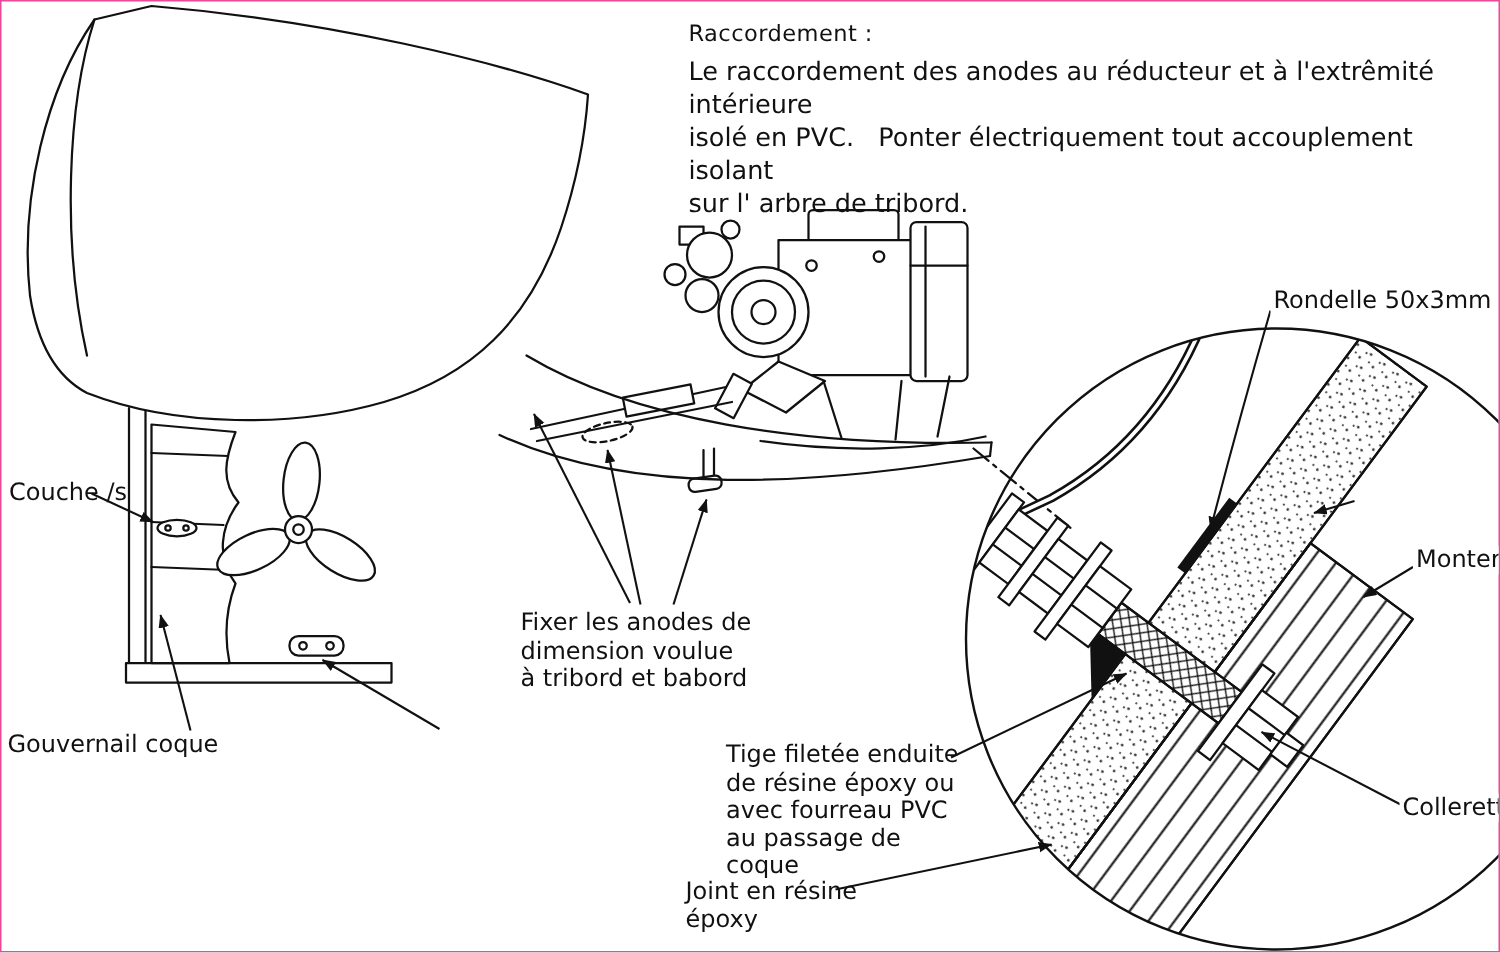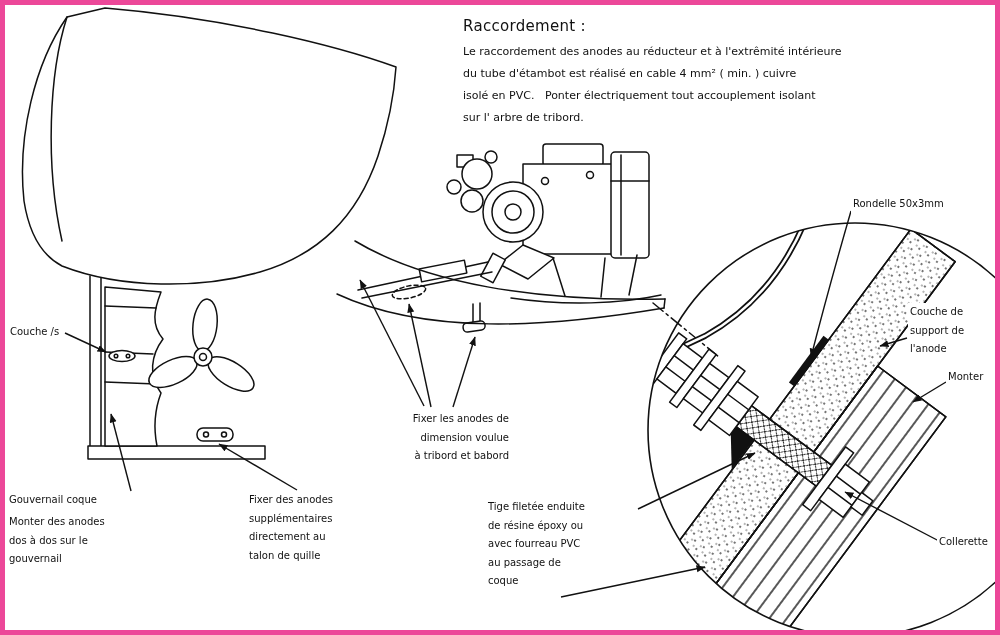--- a/index.html
+++ b/index.html
@@ -1,26 +1,26 @@
 <!DOCTYPE html>
 <html><head>
 <meta charset="utf-8">
 <style>
   html,body{margin:0;padding:0;background:#e8e8e8}
   .canvas{
     position:relative;width:1000px;height:635px;background:#fff;
-    border:5px solid #ec4899;box-sizing:border-box;overflow:hidden;
+    border:1px solid #ec4899;box-sizing:border-box;overflow:hidden;
     font-family:"DejaVu Sans", sans-serif;color:#111;
   }
   .art{position:absolute;left:0;top:0}
   .note{position:absolute;left:458px;top:10px;width:535px}
   .note-heading{font-size:15px;line-height:22px;letter-spacing:.3px;margin-bottom:4px}
-  .note-line{font-size:11px;line-height:22px;white-space:pre-wrap}
-  .lbl{position:absolute;font-size:10px;line-height:18.5px;white-space:pre-line}
-  .center{text-align:right}
+  .note-line{font-size:17px;line-height:22px;white-space:pre-wrap}
+  .lbl{position:absolute;font-size:16px;line-height:18.5px;white-space:pre-line}
+  .center{text-align:left}
   .bg{background:#fff;padding:0 2px}
 </style>
 </head>
 <body>
 
 <div class="canvas">
 
   <svg class="art" width="1000" height="635" viewBox="0 0 1000 635">
     <defs>
       <marker id="arr" markerWidth="11" markerHeight="9" refX="8.5" refY="3.5" orient="auto" markerUnits="userSpaceOnUse">
@@ -170,42 +170,33 @@
       <line x1="941" y1="377" x2="908" y2="397" marker-end="url(#arr)"></line>
       <line x1="934" y1="536" x2="840" y2="487" marker-end="url(#arr)"></line>
       <line x1="633" y1="504" x2="750" y2="448" marker-end="url(#arr)"></line>
       <line x1="556" y1="592" x2="700" y2="562" marker-end="url(#arr)"></line>
     </g>
   </svg>
 
   <div class="note">
     <div class="note-heading">Raccordement :</div>
     <div class="note-line">Le raccordement des anodes au réducteur et à l'extrêmité intérieure</div>
-    <div class="note-line">du tube d'étambot est réalisé en cable 4 mm² ( min. ) cuivre</div>
     <div class="note-line">isolé en PVC.&nbsp;&nbsp; Ponter électriquement tout accouplement isolant</div>
     <div class="note-line">sur l' arbre de tribord.</div>
   </div>
 
   <div class="lbl" style="left:5px;top:318px">Couche /s</div>
   <div class="lbl" style="left:4px;top:486px">Gouvernail coque</div>
-  <div class="lbl" style="left:4px;top:508px">Monter des anodes
-dos à dos sur le
-gouvernail</div>
-  <div class="lbl" style="left:244px;top:486px">Fixer des anodes
-supplémentaires
-directement au
-talon de quille</div>
   <div class="lbl center" style="left:346px;top:405px;width:158px">Fixer les anodes de
 dimension voulue
 à tribord et babord</div>
   <div class="lbl bg" style="left:846px;top:190px">Rondelle 50x3mm</div>
-  <div class="lbl bg" style="left:903px;top:298px">Couche de
-support de
-l'anode</div>
   <div class="lbl bg" style="left:941px;top:363px">Monter</div>
   <div class="lbl bg" style="left:932px;top:528px">Collerette</div>
   <div class="lbl" style="left:483px;top:493px">Tige filetée enduite
 de résine époxy ou
 avec fourreau PVC
 au passage de
 coque</div>
+  <div class="lbl" style="left:456px;top:584px">Joint en résine
+époxy</div>
 
 </div>
 
 </body></html>

